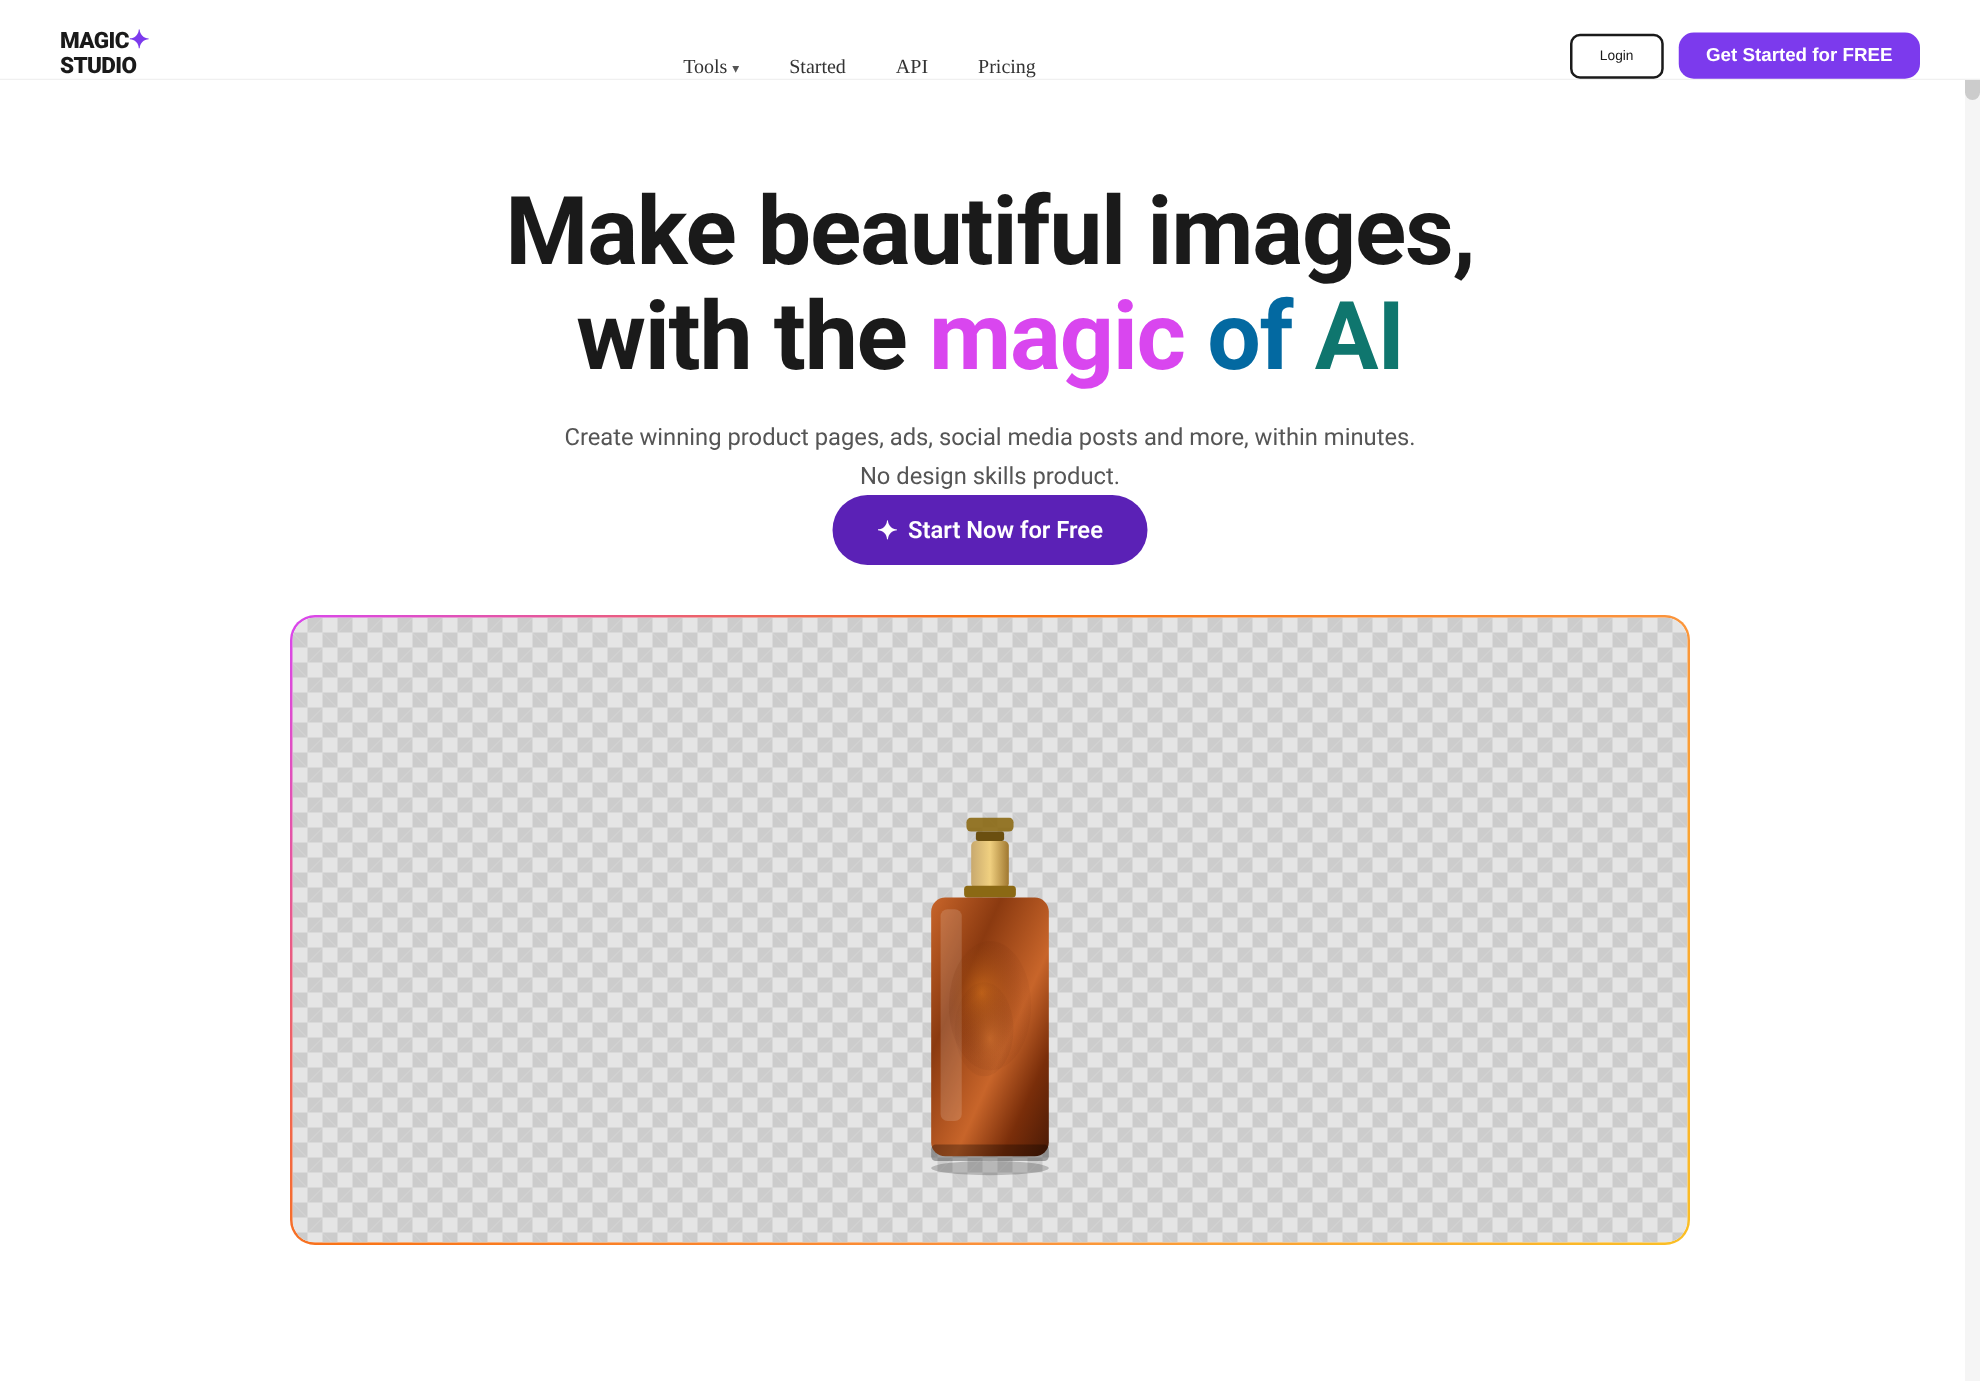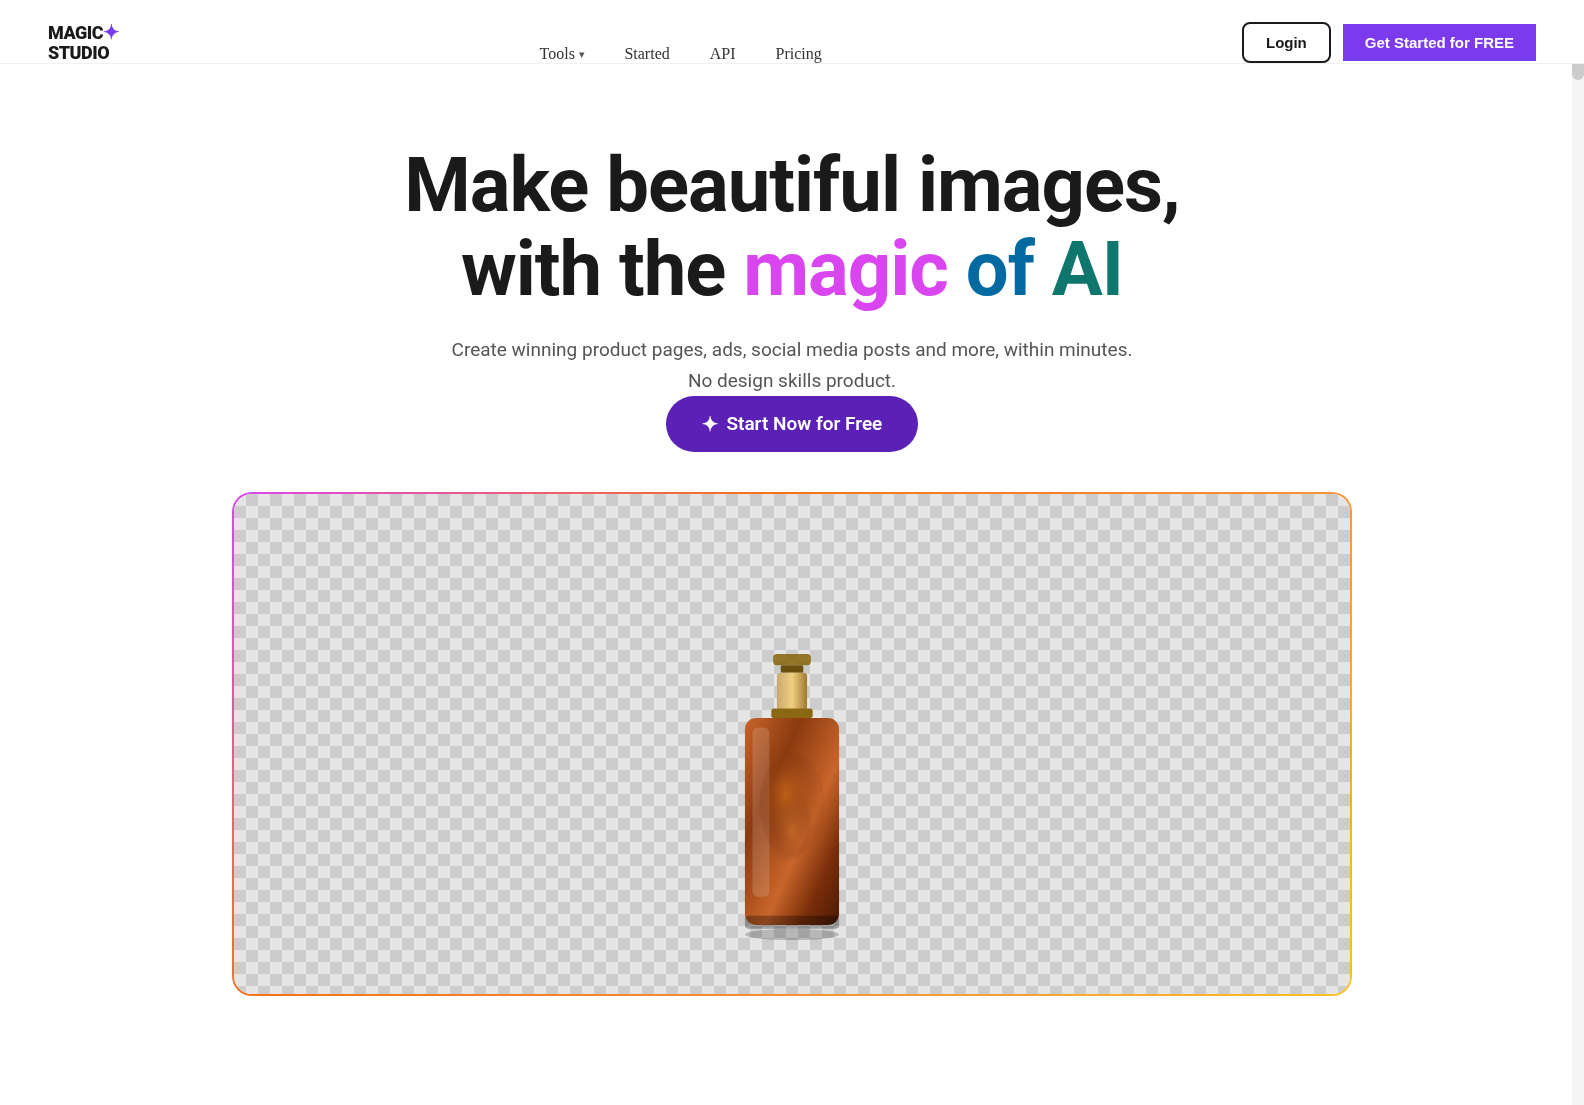--- a/index.html
+++ b/index.html
@@ -66,33 +66,33 @@
     .nav-actions {
       display: flex;
       align-items: center;
       gap: 12px;
     }
     .btn-login {
       padding: 10px 22px;
       border: 2px solid #1a1a1a;
       background: #fff;
       color: #1a1a1a;
-      font-size: 15px;
-      font-weight: 700;
+      font-size: 11px;
+      font-weight: 400;
       border-radius: 8px;
       cursor: pointer;
     }
     .btn-get-started {
       padding: 10px 22px;
       background: #7c3aed;
       color: #fff;
       font-size: 15px;
       font-weight: 600;
       border: none;
-      border-radius: 0;
+      border-radius: 12px;
       cursor: pointer;
     }
 
     
     .hero {
       text-align: center;
       padding: 80px 40px 50px;
     }
     .hero-title {
       font-size: 76px;

